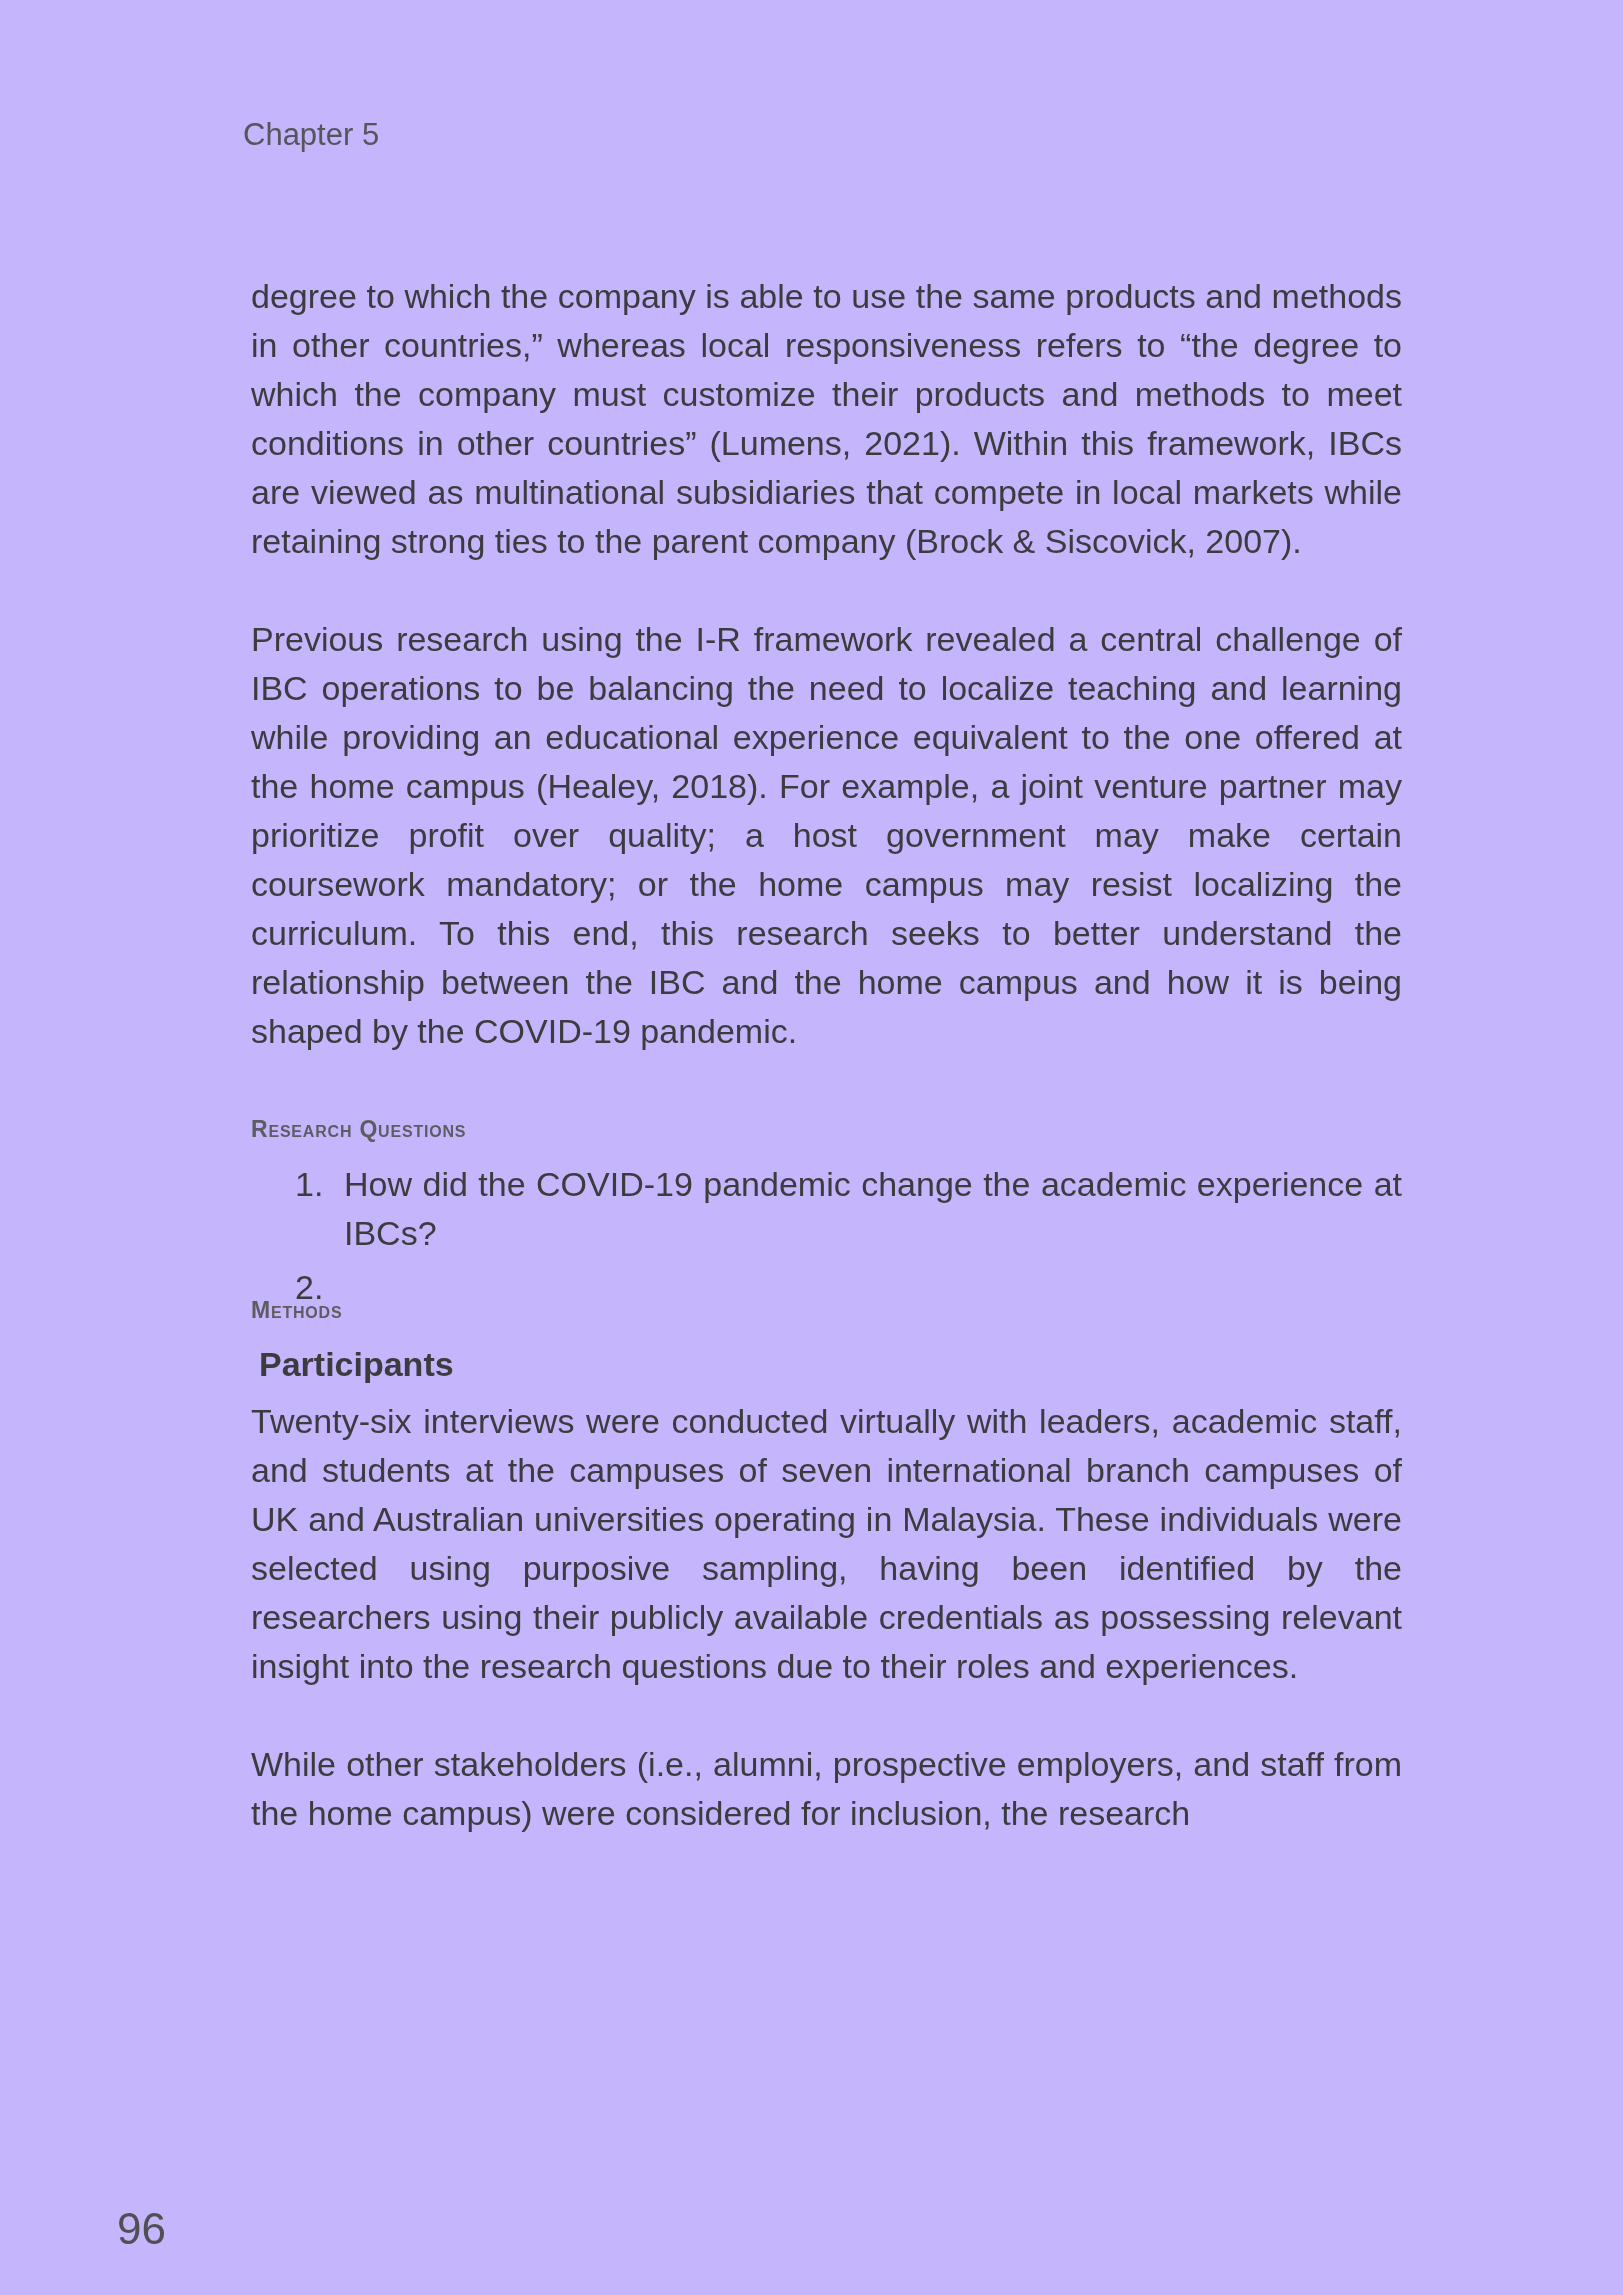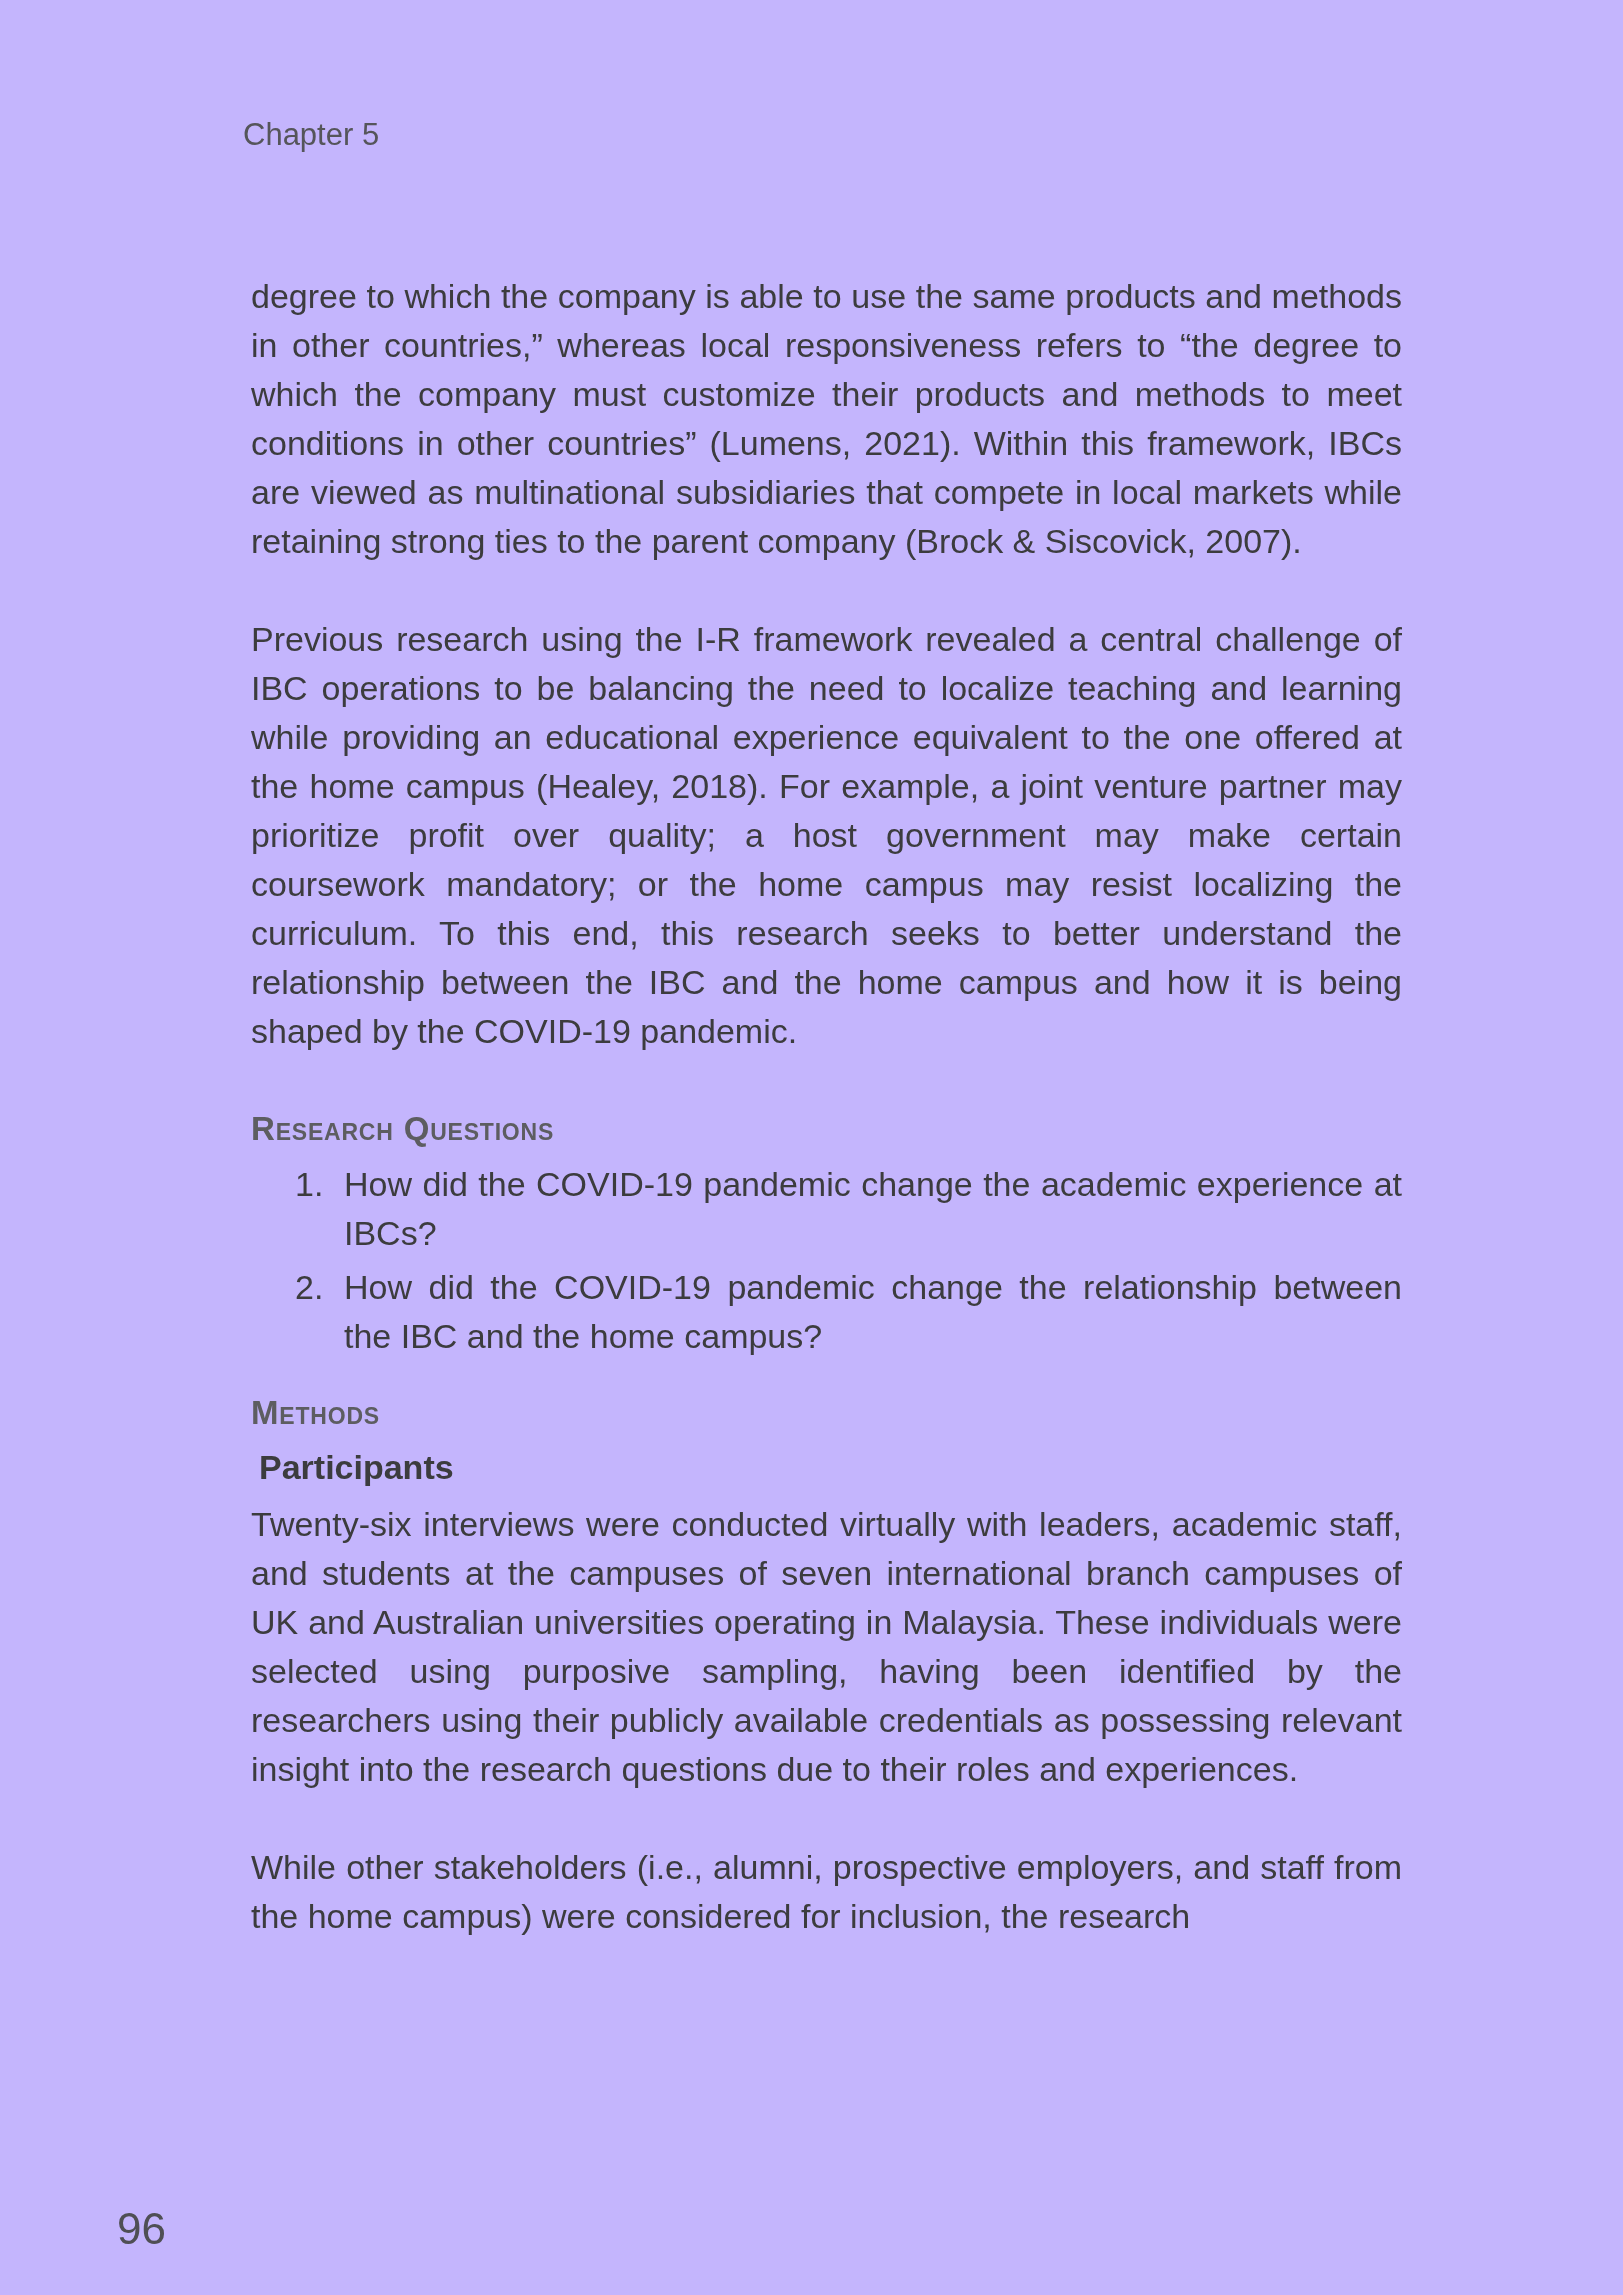--- a/index.html
+++ b/index.html
@@ -39,21 +39,21 @@
     text-align-last: left;
     hyphens: none;
     margin: 0 0 49px 0;
   }
   p.body.last {
     margin-bottom: 8px;
   }
   .section-heading {
     font-variant: small-caps;
     font-weight: 700;
-    font-size: 33px;
+    font-size: 23px;
     line-height: 44px;
     letter-spacing: 0.8px;
     color: #5d5d61;
     margin: 51px 0 9.2px 0;
   }
   .section-heading.methods {
     margin-top: 30px;
     margin-bottom: 4.6px;
   }
   ol.question-list {
@@ -106,21 +106,20 @@
 
     <h2 class="section-heading">Research Questions</h2>
 
     <ol class="question-list">
       <li>
         <span class="num">1.</span>
         <span>How did the COVID-19 pandemic change the academic experience at IBCs?</span>
       </li>
       <li>
         <span class="num">2.</span>
-        <span>How did the COVID-19 pandemic change the relationship between the IBC and the home campus?</span>
       </li>
     </ol>
 
     <h2 class="section-heading methods">Methods</h2>
 
     <h3 class="subheading">Participants</h3>
 
     <p class="body">Twenty-six interviews were conducted virtually with leaders, academic staff, and students at the campuses of seven international branch campuses of UK and Australian universities operating in Malaysia. These individuals were selected using purposive sampling, having been identified by the researchers using their publicly available credentials as possessing relevant insight into the research questions due to their roles and experiences.</p>
 
     <p class="body last">While other stakeholders (i.e., alumni, prospective employers, and staff from the home campus) were considered for inclusion, the research</p>

